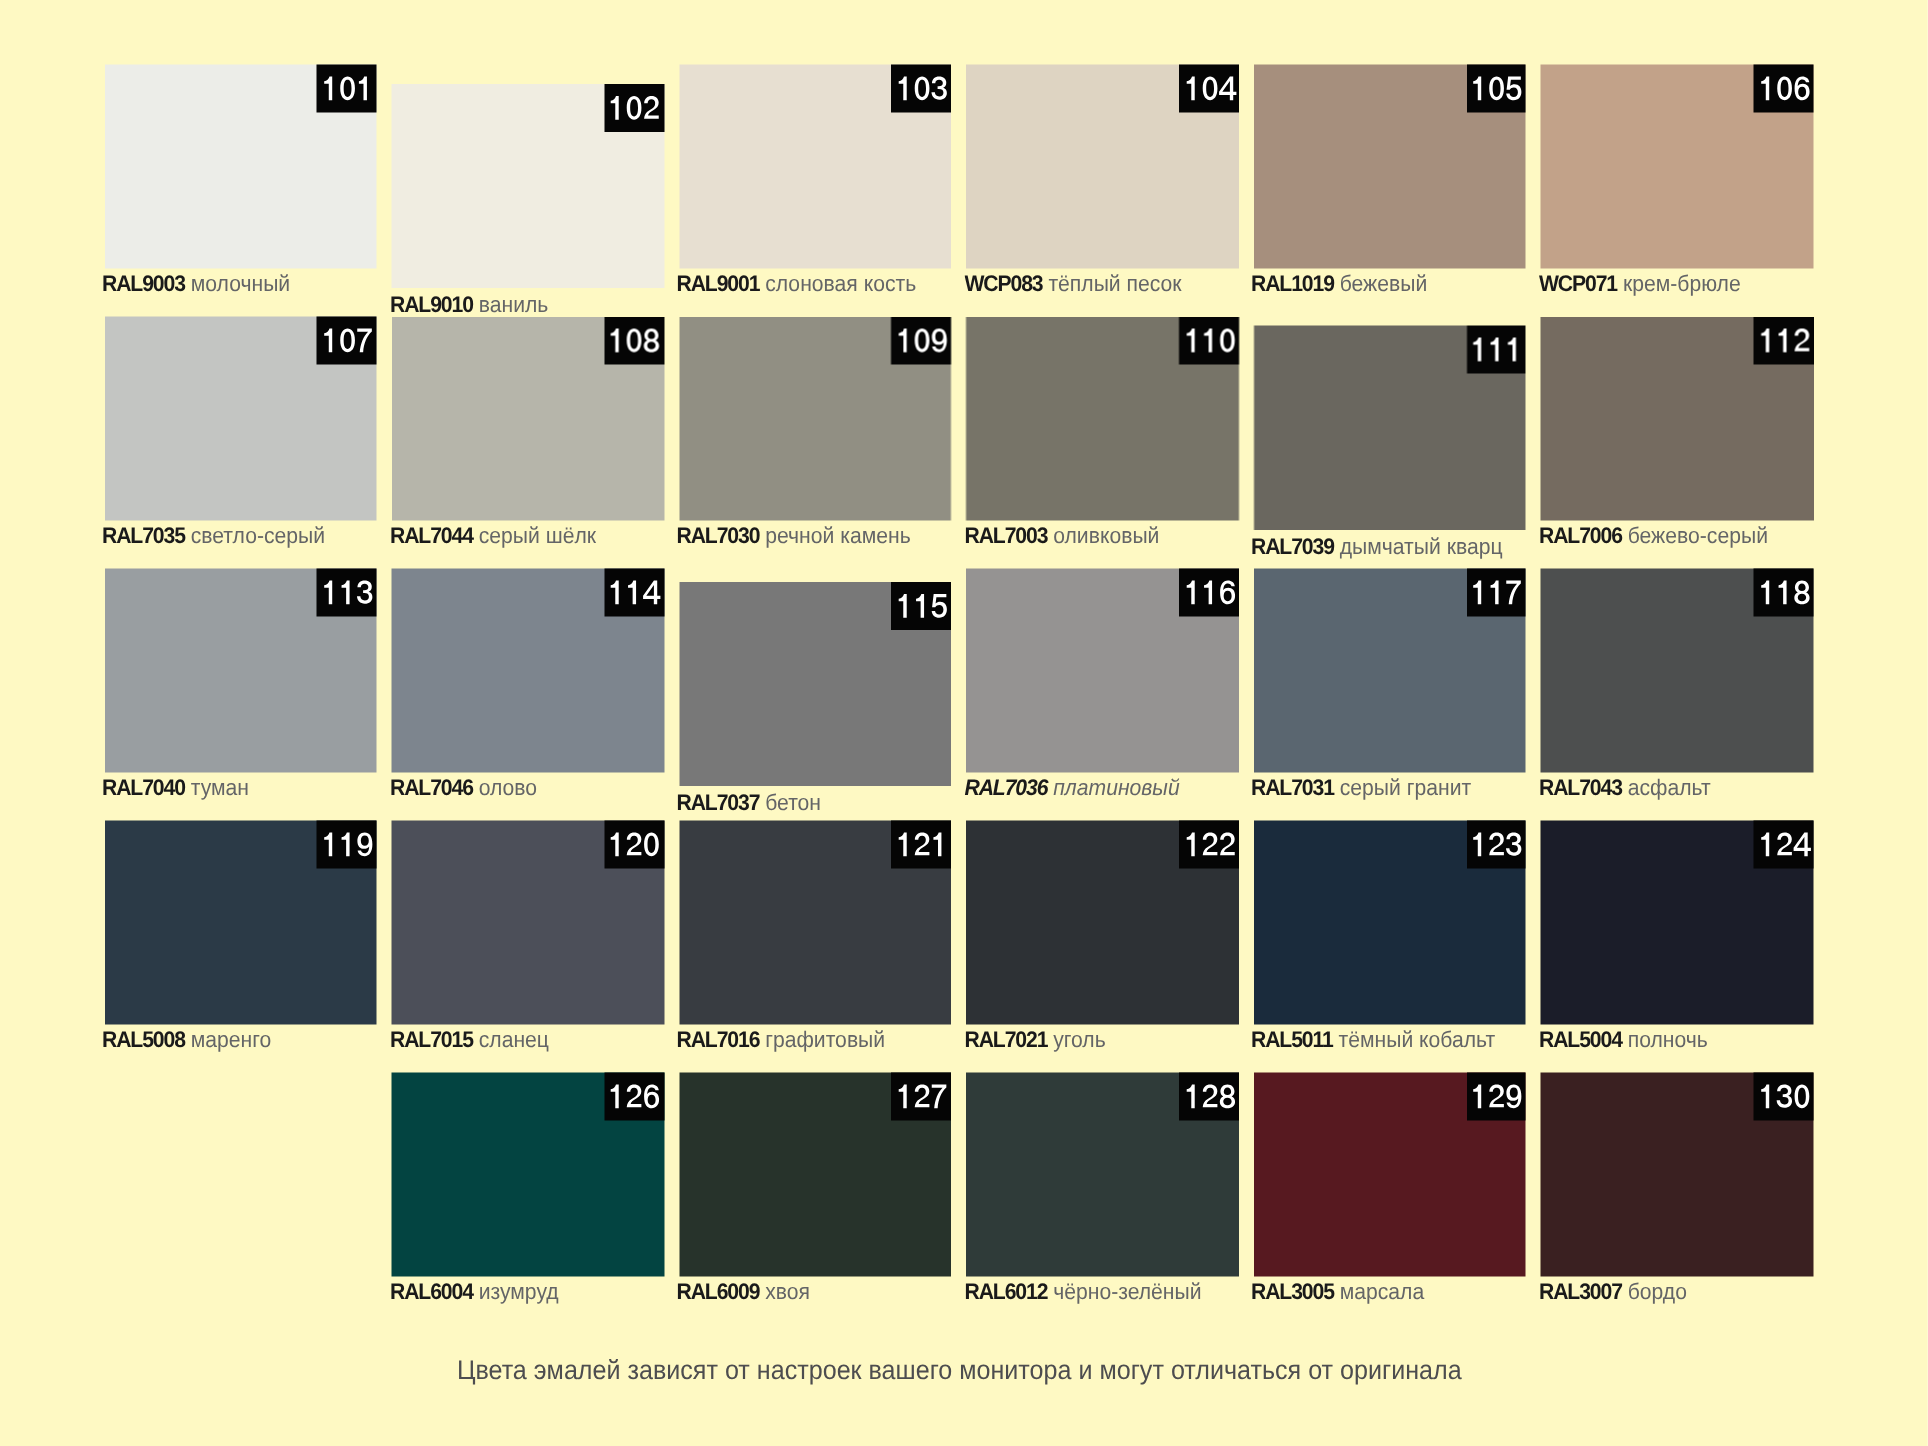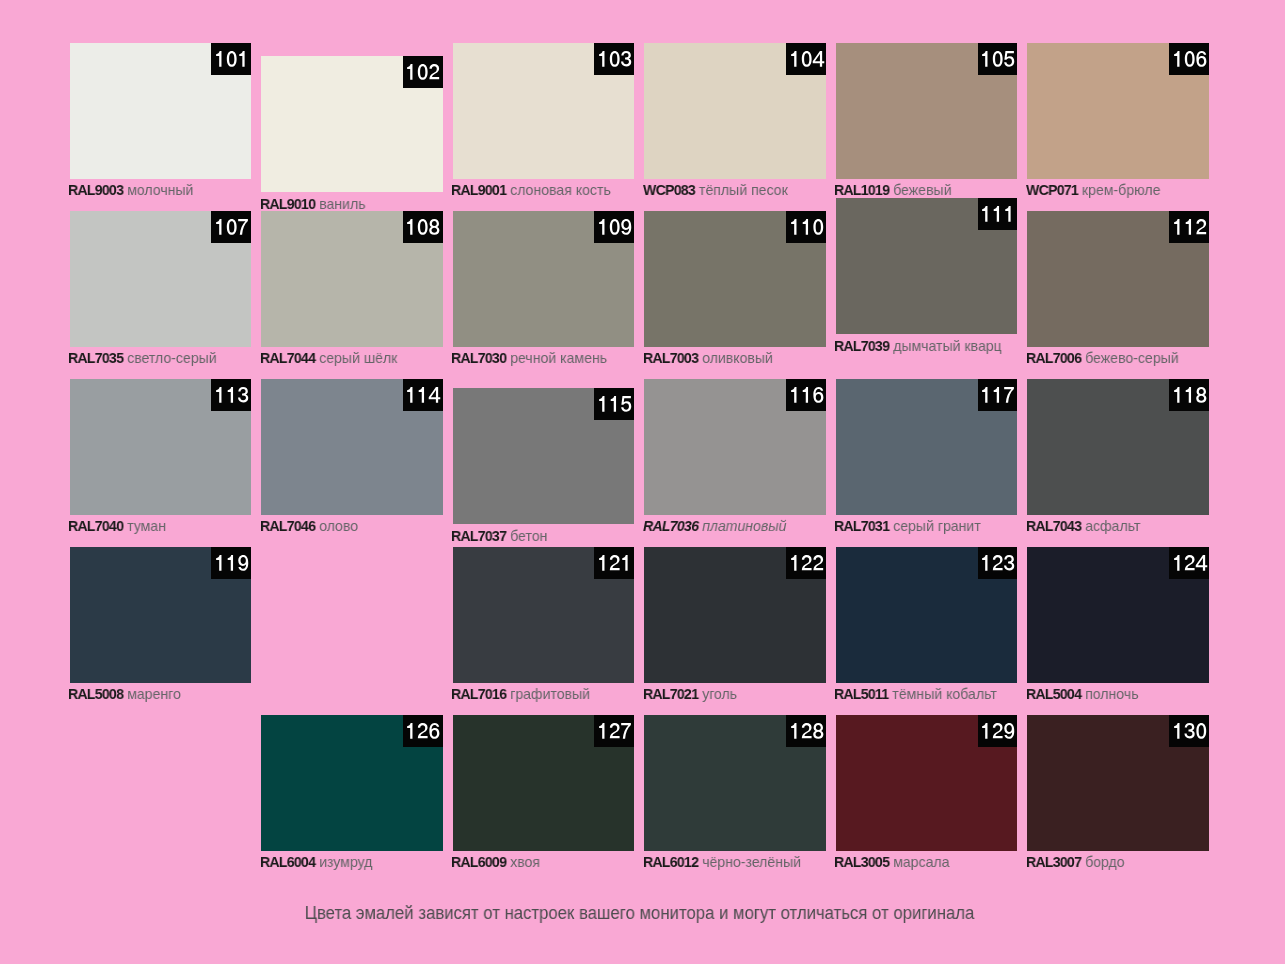--- a/index.html
+++ b/index.html
@@ -1,21 +1,21 @@
 <!DOCTYPE html>
 <html lang="ru"><head>
 <meta charset="utf-8">
 <title>RAL</title>
 <style>
   html,body{margin:0;padding:0;}
   body{
     width:1285px;height:964px;overflow:hidden;background:#ffffff;
     font-family:"Liberation Sans",sans-serif;
   }
-  .sheet{position:relative;width:1285px;height:964px;background:#f9a8d4;}
+  .sheet{position:relative;width:1285px;height:964px;background:#fef9c3;}
   .grid{position:absolute;left:0;top:0;width:1285px;height:900px;}
   .cell{position:absolute;}
   .chip{position:relative;width:181.6px;height:136.2px;}
   .badge{
     position:absolute;top:0;right:0;width:39.8px;height:32.4px;
     background:#050505;
     display:flex;align-items:center;justify-content:center;overflow:hidden;
   }
   .badge svg{display:block;}
   .badge-text{
@@ -161,21 +161,21 @@
             <svg width="34.72" height="15.8" viewBox="0 0 1569 714" style="overflow:visible">
               <path transform="translate(0,0)" d="M338 0 L 256 0 C 232 80 180 130 96 144 L 96 222 L 234 222 L 234 714 L 338 714 Z" fill="#ffffff"></path>
               <path transform="translate(523,0)" d="M338 0 L 256 0 C 232 80 180 130 96 144 L 96 222 L 234 222 L 234 714 L 338 714 Z" fill="#ffffff"></path>
               <path transform="translate(1046,0)" d="M278 0 C 168 0 56 98 56 357 C 56 616 168 714 278 714 C 388 714 500 616 500 357 C 500 98 388 0 278 0 Z M278 100 C 352 100 396 172 396 357 C 396 542 352 614 278 614 C 204 614 160 542 160 357 C 160 172 204 100 278 100 Z" fill="#ffffff"></path>
             </svg>
             <span class="badge-text">110</span>
           </div>
         </div>
         <div class="caption"><span class="code">RAL7003</span><span class="sep"> </span><span class="cname">оливковый</span></div>
       </div>
-      <div class="cell" style="left: 835.8px; top: 198px;">
+      <div class="cell" style="left: 835.8px; top: 217px;">
         <div class="chip" style="background: rgb(106, 103, 95);">
           <div class="badge" aria-label="111">
             <svg width="34.72" height="15.8" viewBox="0 0 1569 714" style="overflow:visible">
               <path transform="translate(0,0)" d="M338 0 L 256 0 C 232 80 180 130 96 144 L 96 222 L 234 222 L 234 714 L 338 714 Z" fill="#ffffff"></path>
               <path transform="translate(523,0)" d="M338 0 L 256 0 C 232 80 180 130 96 144 L 96 222 L 234 222 L 234 714 L 338 714 Z" fill="#ffffff"></path>
               <path transform="translate(1046,0)" d="M338 0 L 256 0 C 232 80 180 130 96 144 L 96 222 L 234 222 L 234 714 L 338 714 Z" fill="#ffffff"></path>
             </svg>
             <span class="badge-text">111</span>
           </div>
         </div>
@@ -277,20 +277,33 @@
           <div class="badge" aria-label="119">
             <svg width="34.72" height="15.8" viewBox="0 0 1569 714" style="overflow:visible">
               <path transform="translate(0,0)" d="M338 0 L 256 0 C 232 80 180 130 96 144 L 96 222 L 234 222 L 234 714 L 338 714 Z" fill="#ffffff"></path>
               <path transform="translate(523,0)" d="M338 0 L 256 0 C 232 80 180 130 96 144 L 96 222 L 234 222 L 234 714 L 338 714 Z" fill="#ffffff"></path>
               <path transform="translate(1046,0)" d="M 272 0 C 408 0 502 110 502 356 C 502 586 412 714 266 714 C 156 714 72 646 58 544 L 160 544 C 172 596 214 626 268 626 C 358 626 402 548 406 422 C 374 466 316 492 252 492 C 134 492 50 410 50 254 C 50 104 140 0 272 0 Z M 272 92 C 200 92 154 146 154 248 C 154 348 202 402 274 402 C 346 402 394 348 394 248 C 394 146 346 92 272 92 Z" fill="#ffffff"></path>
             </svg>
             <span class="badge-text">119</span>
           </div>
         </div>
         <div class="caption"><span class="code">RAL5008</span><span class="sep"> </span><span class="cname">маренго</span></div>
+      </div>
+      <div class="cell" style="left: 261.15px; top: 546.6px;">
+        <div class="chip" style="background: rgb(76, 79, 89);">
+          <div class="badge" aria-label="120">
+            <svg width="34.72" height="15.8" viewBox="0 0 1569 714" style="overflow:visible">
+              <path transform="translate(0,0)" d="M338 0 L 256 0 C 232 80 180 130 96 144 L 96 222 L 234 222 L 234 714 L 338 714 Z" fill="#ffffff"></path>
+              <path transform="translate(523,0)" d="M60 218 C 60 80 158 0 282 0 C 406 0 496 78 496 200 C 496 302 436 362 344 420 L 262 472 C 212 505 186 534 176 584 L 498 584 L 498 686 L 56 686 C 62 572 110 494 206 434 L 302 374 C 358 338 390 302 390 212 C 390 140 344 98 282 98 C 198 98 164 156 164 218 Z" fill="#ffffff"></path>
+              <path transform="translate(1046,0)" d="M278 0 C 168 0 56 98 56 357 C 56 616 168 714 278 714 C 388 714 500 616 500 357 C 500 98 388 0 278 0 Z M278 100 C 352 100 396 172 396 357 C 396 542 352 614 278 614 C 204 614 160 542 160 357 C 160 172 204 100 278 100 Z" fill="#ffffff"></path>
+            </svg>
+            <span class="badge-text">120</span>
+          </div>
+        </div>
+        <div class="caption"><span class="code">RAL7015</span><span class="sep"> </span><span class="cname">сланец</span></div>
       </div>
       <div class="cell" style="left: 452.7px; top: 546.6px;">
         <div class="chip" style="background: rgb(56, 60, 65);">
           <div class="badge" aria-label="121">
             <svg width="34.72" height="15.8" viewBox="0 0 1569 714" style="overflow:visible">
               <path transform="translate(0,0)" d="M338 0 L 256 0 C 232 80 180 130 96 144 L 96 222 L 234 222 L 234 714 L 338 714 Z" fill="#ffffff"></path>
               <path transform="translate(523,0)" d="M60 218 C 60 80 158 0 282 0 C 406 0 496 78 496 200 C 496 302 436 362 344 420 L 262 472 C 212 505 186 534 176 584 L 498 584 L 498 686 L 56 686 C 62 572 110 494 206 434 L 302 374 C 358 338 390 302 390 212 C 390 140 344 98 282 98 C 198 98 164 156 164 218 Z" fill="#ffffff"></path>
               <path transform="translate(1046,0)" d="M338 0 L 256 0 C 232 80 180 130 96 144 L 96 222 L 234 222 L 234 714 L 338 714 Z" fill="#ffffff"></path>
             </svg>
             <span class="badge-text">121</span>

